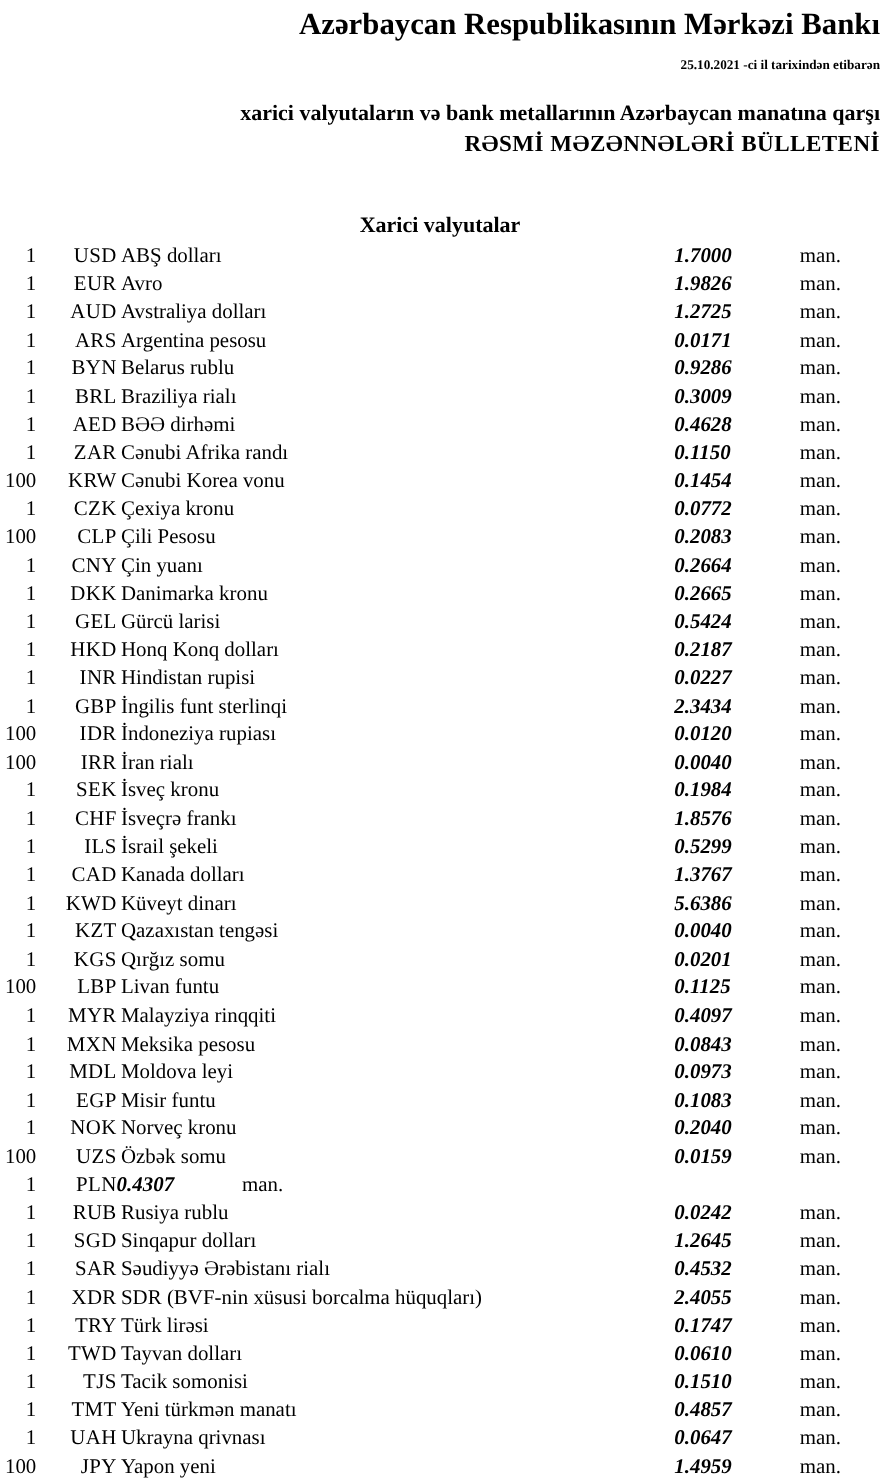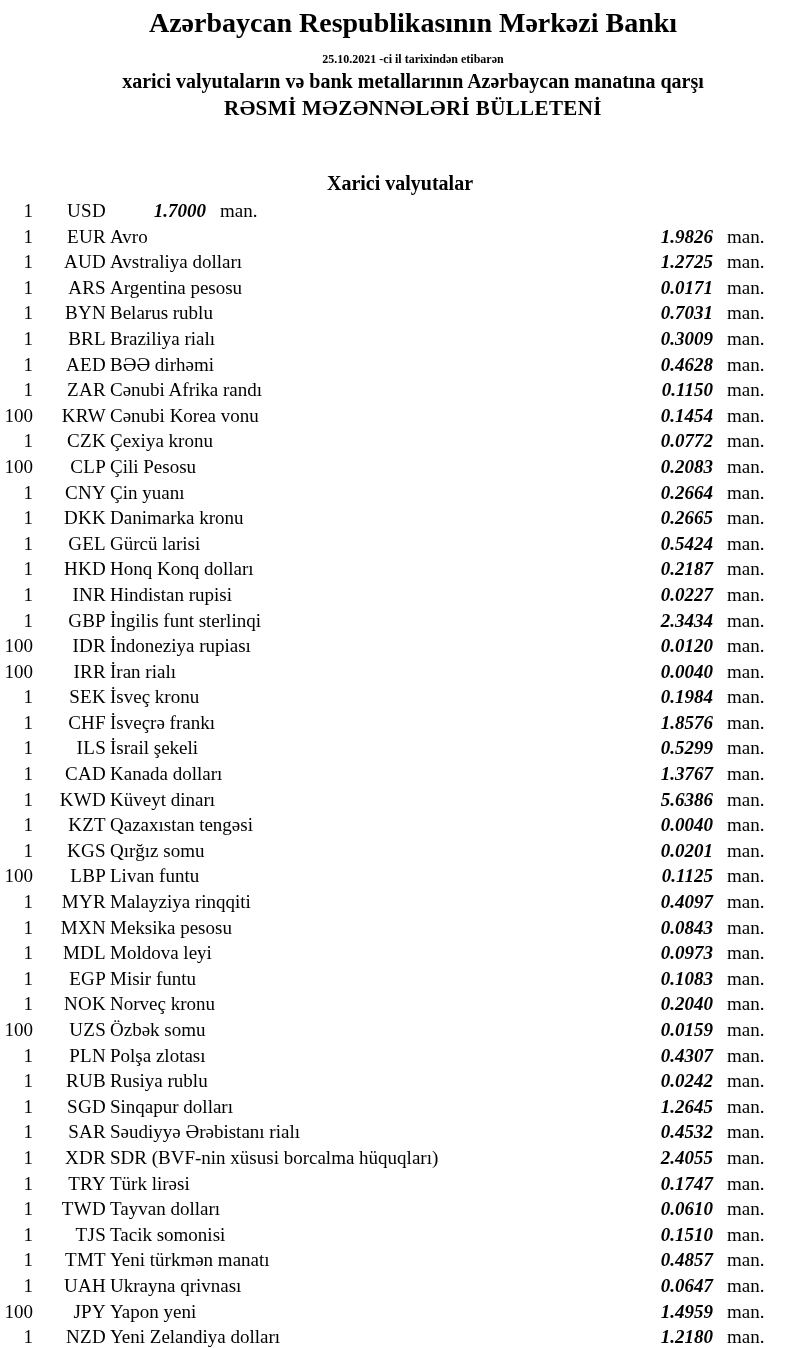--- a/index.html
+++ b/index.html
@@ -12,39 +12,39 @@
     height: 1348px;
     overflow: hidden;
     color: #000000;
     font-family: "Liberation Serif", serif;
   }
   .page {
     width: 800px;
     height: 1348px;
     position: relative;
   }
-  .header { text-align: center; padding-left: 26px; }
+  .header { text-align: right; padding-left: 26px; }
   .bank-name {
     font-size: 28px;
     font-weight: bold;
     line-height: 30px;
     margin: 0;
     padding-top: 8px;
   }
   .date-line {
     font-size: 12px;
     font-weight: bold;
     line-height: 22px;
     margin-top: 10px;
   }
   .subtitle-line {
     font-size: 20px;
     font-weight: bold;
     line-height: 22px;
-    margin-top: 0;
+    margin-top: 22px;
   }
   .bulletin-title {
     font-size: 21px;
     font-weight: bold;
     line-height: 23px;
     margin-top: 5px;
     letter-spacing: 0.4px;
   }
   .section-title {
     font-size: 20px;
@@ -74,21 +74,21 @@
     flex: 0 0 auto;
     letter-spacing: 0.3px;
   }
   .cell-name {
     flex: 1 1 auto;
     padding-left: 4px;
     overflow: hidden;
   }
   .cell-rate {
     width: 100px;
-    text-align: right;
+    text-align: left;
     font-weight: bold;
     font-style: italic;
     flex: 0 0 auto;
   }
   .cell-unit {
     width: 87px;
     padding-left: 14px;
     box-sizing: border-box;
     flex: 0 0 auto;
   }
@@ -104,20 +104,21 @@
     <div class="subtitle-line">xarici valyutaların və bank metallarının Azərbaycan manatına qarşı</div>
     <div class="bulletin-title">RƏSMİ MƏZƏNNƏLƏRİ BÜLLETENİ</div>
   </div>
 
   <div class="section-title">Xarici valyutalar</div>
 
   <div class="rates-table">
       <div class="rate-row">
       <span class="cell-qty">1</span>
       <span class="cell-code">USD</span>
+      <span class="cell-name">ABŞ dolları</span>
       <span class="cell-rate">1.7000</span>
       <span class="cell-unit">man.</span>
     </div>
       <div class="rate-row">
       <span class="cell-qty">1</span>
       <span class="cell-code">EUR</span>
       <span class="cell-name">Avro</span>
       <span class="cell-rate">1.9826</span>
       <span class="cell-unit">man.</span>
     </div>
@@ -132,21 +133,21 @@
       <span class="cell-qty">1</span>
       <span class="cell-code">ARS</span>
       <span class="cell-name">Argentina pesosu</span>
       <span class="cell-rate">0.0171</span>
       <span class="cell-unit">man.</span>
     </div>
       <div class="rate-row">
       <span class="cell-qty">1</span>
       <span class="cell-code">BYN</span>
       <span class="cell-name">Belarus rublu</span>
-      <span class="cell-rate">0.7031</span>
+      <span class="cell-rate">0.9286</span>
       <span class="cell-unit">man.</span>
     </div>
       <div class="rate-row">
       <span class="cell-qty">1</span>
       <span class="cell-code">BRL</span>
       <span class="cell-name">Braziliya rialı</span>
       <span class="cell-rate">0.3009</span>
       <span class="cell-unit">man.</span>
     </div>
       <div class="rate-row">
@@ -334,21 +335,20 @@
       <div class="rate-row">
       <span class="cell-qty">100</span>
       <span class="cell-code">UZS</span>
       <span class="cell-name">Özbək somu</span>
       <span class="cell-rate">0.0159</span>
       <span class="cell-unit">man.</span>
     </div>
       <div class="rate-row">
       <span class="cell-qty">1</span>
       <span class="cell-code">PLN</span>
-      <span class="cell-name">Polşa zlotası</span>
       <span class="cell-rate">0.4307</span>
       <span class="cell-unit">man.</span>
     </div>
       <div class="rate-row">
       <span class="cell-qty">1</span>
       <span class="cell-code">RUB</span>
       <span class="cell-name">Rusiya rublu</span>
       <span class="cell-rate">0.0242</span>
       <span class="cell-unit">man.</span>
     </div>

